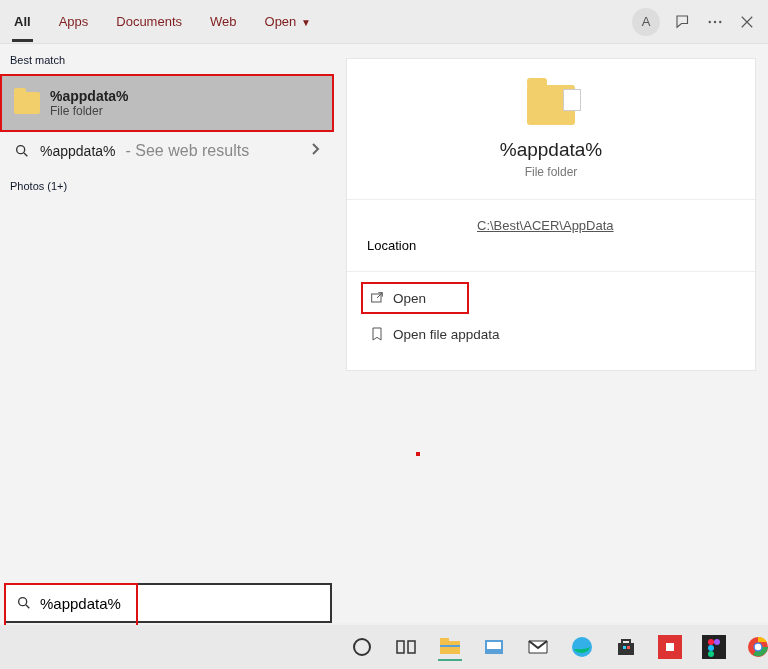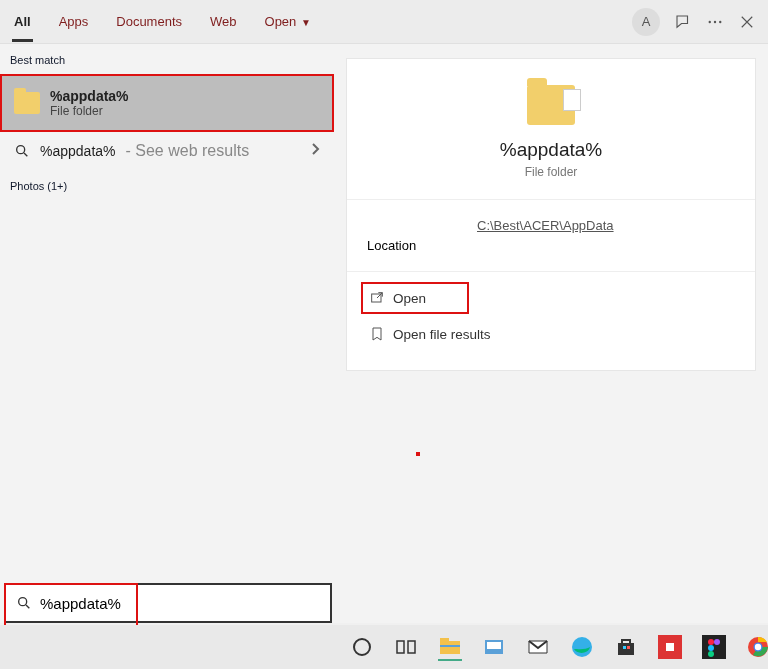--- a/index.html
+++ b/index.html
@@ -143,21 +143,21 @@
               <rect x="4" y="6" width="14" height="12"></rect>
               <path d="M14 4h6v6"></path>
               <path d="M20 4l-8 8"></path>
             </svg>
           <span>Open</span>
         </div>
         <div class="action">
           <svg class="aicon" viewBox="0 0 24 24" fill="none" stroke="currentColor" stroke-width="1.5">
               <path d="M6 3h12v18l-6-4-6 4V3z"></path>
             </svg>
-          <span>Open file results</span>
+          <span>Open file appdata</span>
         </div>
       </div>
     </div>
   </div>
 </div>
 
 <div class="redDot"></div>
 
 <div class="searchbar redbox">
   <svg class="sicon" viewBox="0 0 24 24" fill="none" stroke="#333" stroke-width="2">

